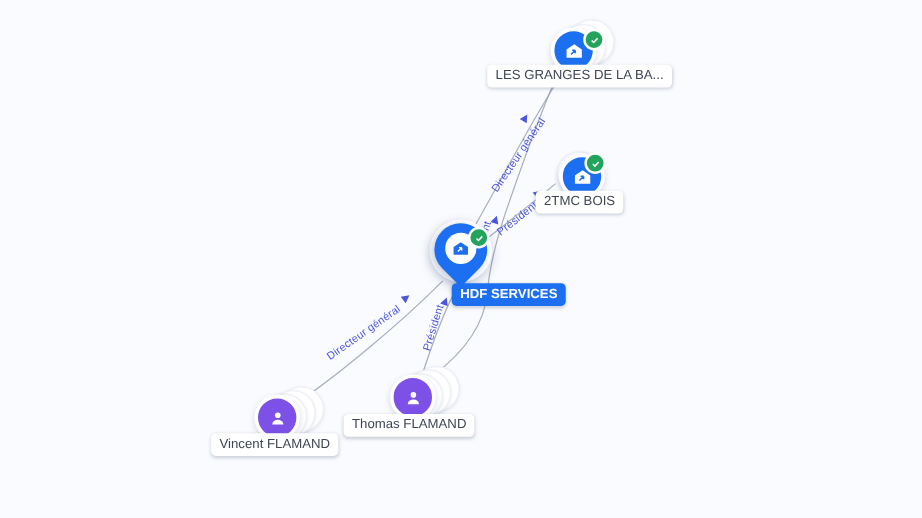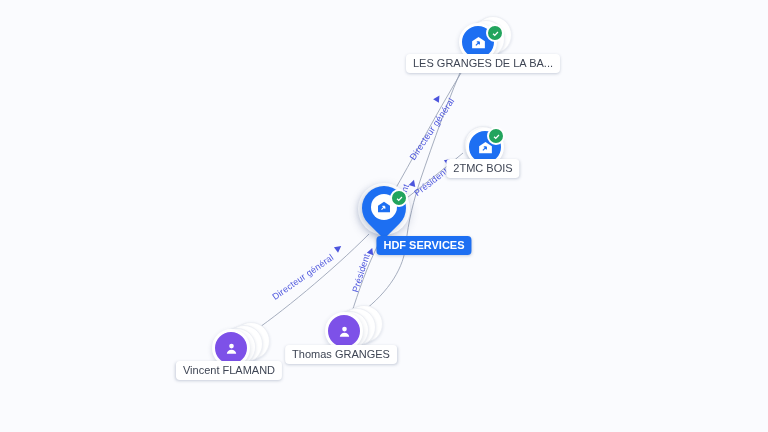--- a/index.html
+++ b/index.html
@@ -137,21 +137,21 @@
   <div class="node">
     <div class="back-circle" style="left:345px;top:305px;"></div>
     <div class="back-circle" style="left:338px;top:308px;"></div>
     <div class="back-circle" style="left:331px;top:311px;"></div>
     <div class="ncircle person" style="left:325px;top:312px;">
       <svg width="17" height="17" viewBox="0 0 24 24">
         <circle cx="12" cy="8.6" r="3.3" fill="#fff"></circle>
         <path d="M5.4 19.5 a6.6 5.6 0 0 1 13.2 0 Z" fill="#fff"></path>
       </svg>
     </div>
-    <div class="pill" style="left:341px;top:345px;">Thomas GRANGES</div>
+    <div class="pill" style="left:341px;top:345px;">Thomas FLAMAND</div>
   </div>
 
   <div class="node">
     <div class="back-circle" style="left:232px;top:322px;"></div>
     <div class="back-circle" style="left:225px;top:325px;"></div>
     <div class="back-circle" style="left:218px;top:328px;"></div>
     <div class="ncircle person" style="left:212px;top:329px;">
       <svg width="17" height="17" viewBox="0 0 24 24">
         <circle cx="12" cy="8.6" r="3.3" fill="#fff"></circle>
         <path d="M5.4 19.5 a6.6 5.6 0 0 1 13.2 0 Z" fill="#fff"></path>

